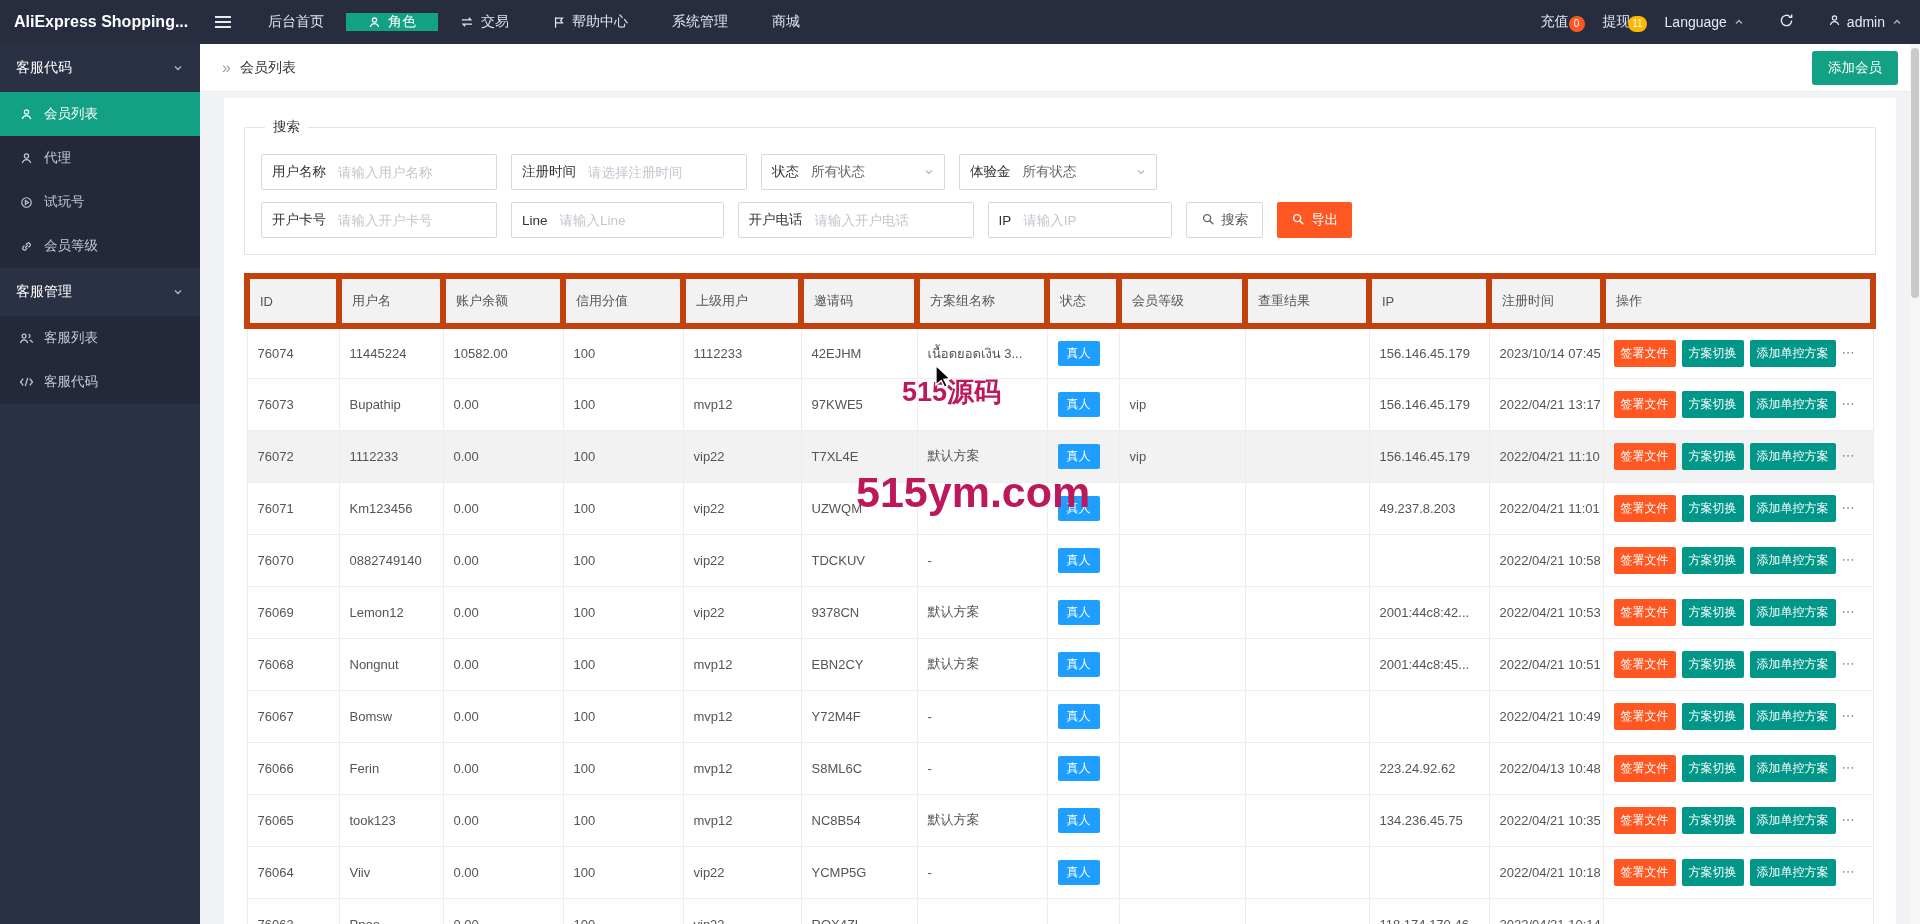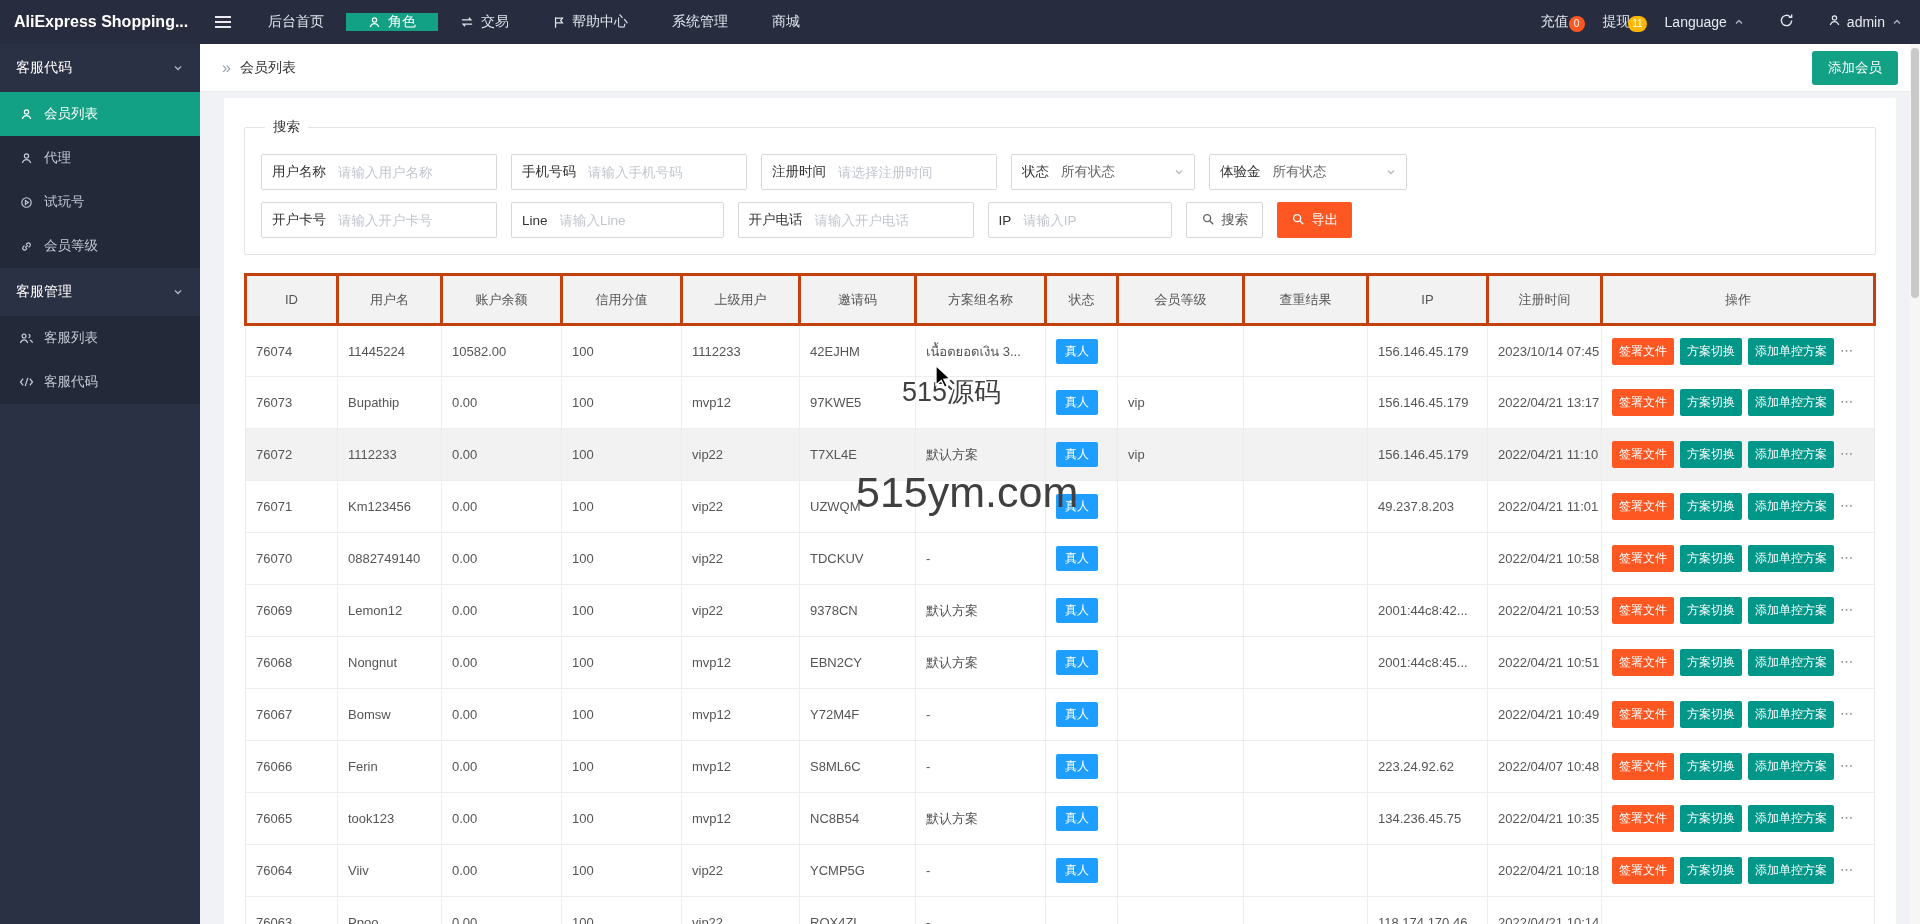--- a/index.html
+++ b/index.html
@@ -59,31 +59,31 @@
   .fgroup input{border:none;outline:none;font-size:13.5px;color:#666;padding:0 10px 0 2px;font-family:inherit}
   .fgroup input::placeholder{color:#c2c6cd}
   .fselect{display:flex;align-items:center;justify-content:space-between;padding:0 9px 0 2px;font-size:13.5px;color:#666;cursor:pointer}
   .fselect .chev-ico{color:#b9bdc6}
   .btn{display:flex;align-items:center;gap:6px;height:36px;padding:0 14px;border-radius:2px;font-size:13.5px;cursor:pointer;border:none;font-family:inherit}
   .btn.search-btn{border:1px solid #d8d8d8;background:#fff;color:#555}
   .btn.export-btn{background:var(--btn-red);color:#fff}
 
   
   table.members{width:100%;border-collapse:collapse;table-layout:fixed;font-size:13px;color:#555}
-  .members th{background:#f2f2f2;font-weight:400;text-align:center;height:50px;padding:0 10px;border:3px solid #c2410c;color:#555;white-space:nowrap;overflow:hidden}
+  .members th{background:#f2f2f2;font-weight:400;text-align:left;height:50px;padding:0 10px;border:6px solid #c2410c;color:#555;white-space:nowrap;overflow:hidden}
   .members td{height:52px;padding:0 10px;border:1px solid #ededed;white-space:nowrap;overflow:hidden;background:#fff}
   .members tr.hl td{background:#f2f2f2}
   .badge{display:inline-block;background:var(--badge-blue);color:#fff;font-size:12px;padding:4px 9px;border-radius:2px}
   .abtn{display:inline-block;color:#fff;font-size:12px;padding:5px 7px;border-radius:2px;margin-right:6px;cursor:pointer}
   .abtn.red{background:var(--btn-red)}
   .abtn.teal{background:var(--btn-teal)}
   .more-dots{color:#888;letter-spacing:2px;cursor:pointer}
 
   
-  .wm{position:absolute;color:#404040;font-weight:400;z-index:9;white-space:nowrap}
+  .wm{position:absolute;color:#be185d;font-weight:700;z-index:9;white-space:nowrap}
   .wm1{left:902px;top:374px;font-size:27px}
   .wm2{left:856px;top:468px;font-size:43px}
   .cursor{position:absolute;left:934px;top:364px;z-index:10}
   .vscroll{position:absolute;right:0;top:44px;width:10px;height:880px;background:#f6f6f6;z-index:7}
   .vscroll .thumb{position:absolute;top:4px;left:1px;width:8px;height:250px;background:#c9c9c9;border-radius:4px}
 </style>
 </head>
 <body>
 
 <header class="topbar">
@@ -265,24 +265,20 @@
 
         <fieldset class="search">
           <legend>搜索</legend>
           <div class="srow">
               <div class="fields">
                 <div class="fgroup">
                   <span class="flabel">用户名称</span>
                   <input placeholder="请输入用户名称" style="width: 160px;">
                 </div>
                 <div class="fgroup">
-                  <span class="flabel">手机号码</span>
-                  <input placeholder="请输入手机号码" style="width: 160px;">
-                </div>
-                <div class="fgroup">
                   <span class="flabel">注册时间</span>
                   <input placeholder="请选择注册时间" style="width: 160px;">
                 </div>
                 <div class="fgroup">
                   <span class="flabel">状态</span>
                   <span class="fselect" style="width:135px">
                     <span>所有状态</span>
                     <span class="chev-ico">
                       <svg width="12" height="12" viewBox="0 0 16 16" fill="none" stroke="currentColor" stroke-width="1.8">
                         <path d="M4 6l4 4 4-4"></path>
@@ -502,21 +498,21 @@
                 <td>Ferin</td>
                 <td>0.00</td>
                 <td>100</td>
                 <td>mvp12</td>
                 <td>S8ML6C</td>
                 <td>-</td>
                 <td><span class="badge">真人</span></td>
                 <td></td>
                 <td></td>
                 <td>223.24.92.62</td>
-                <td>2022/04/07 10:48</td>
+                <td>2022/04/13 10:48</td>
                 <td><span class="abtn red">签署文件</span><span class="abtn teal">方案切换</span><span class="abtn teal">添加单控方案</span><span class="more-dots">⋯</span></td>
               </tr>
               <tr>
                 <td>76065</td>
                 <td>took123</td>
                 <td>0.00</td>
                 <td>100</td>
                 <td>mvp12</td>
                 <td>NC8B54</td>
                 <td>默认方案</td>

